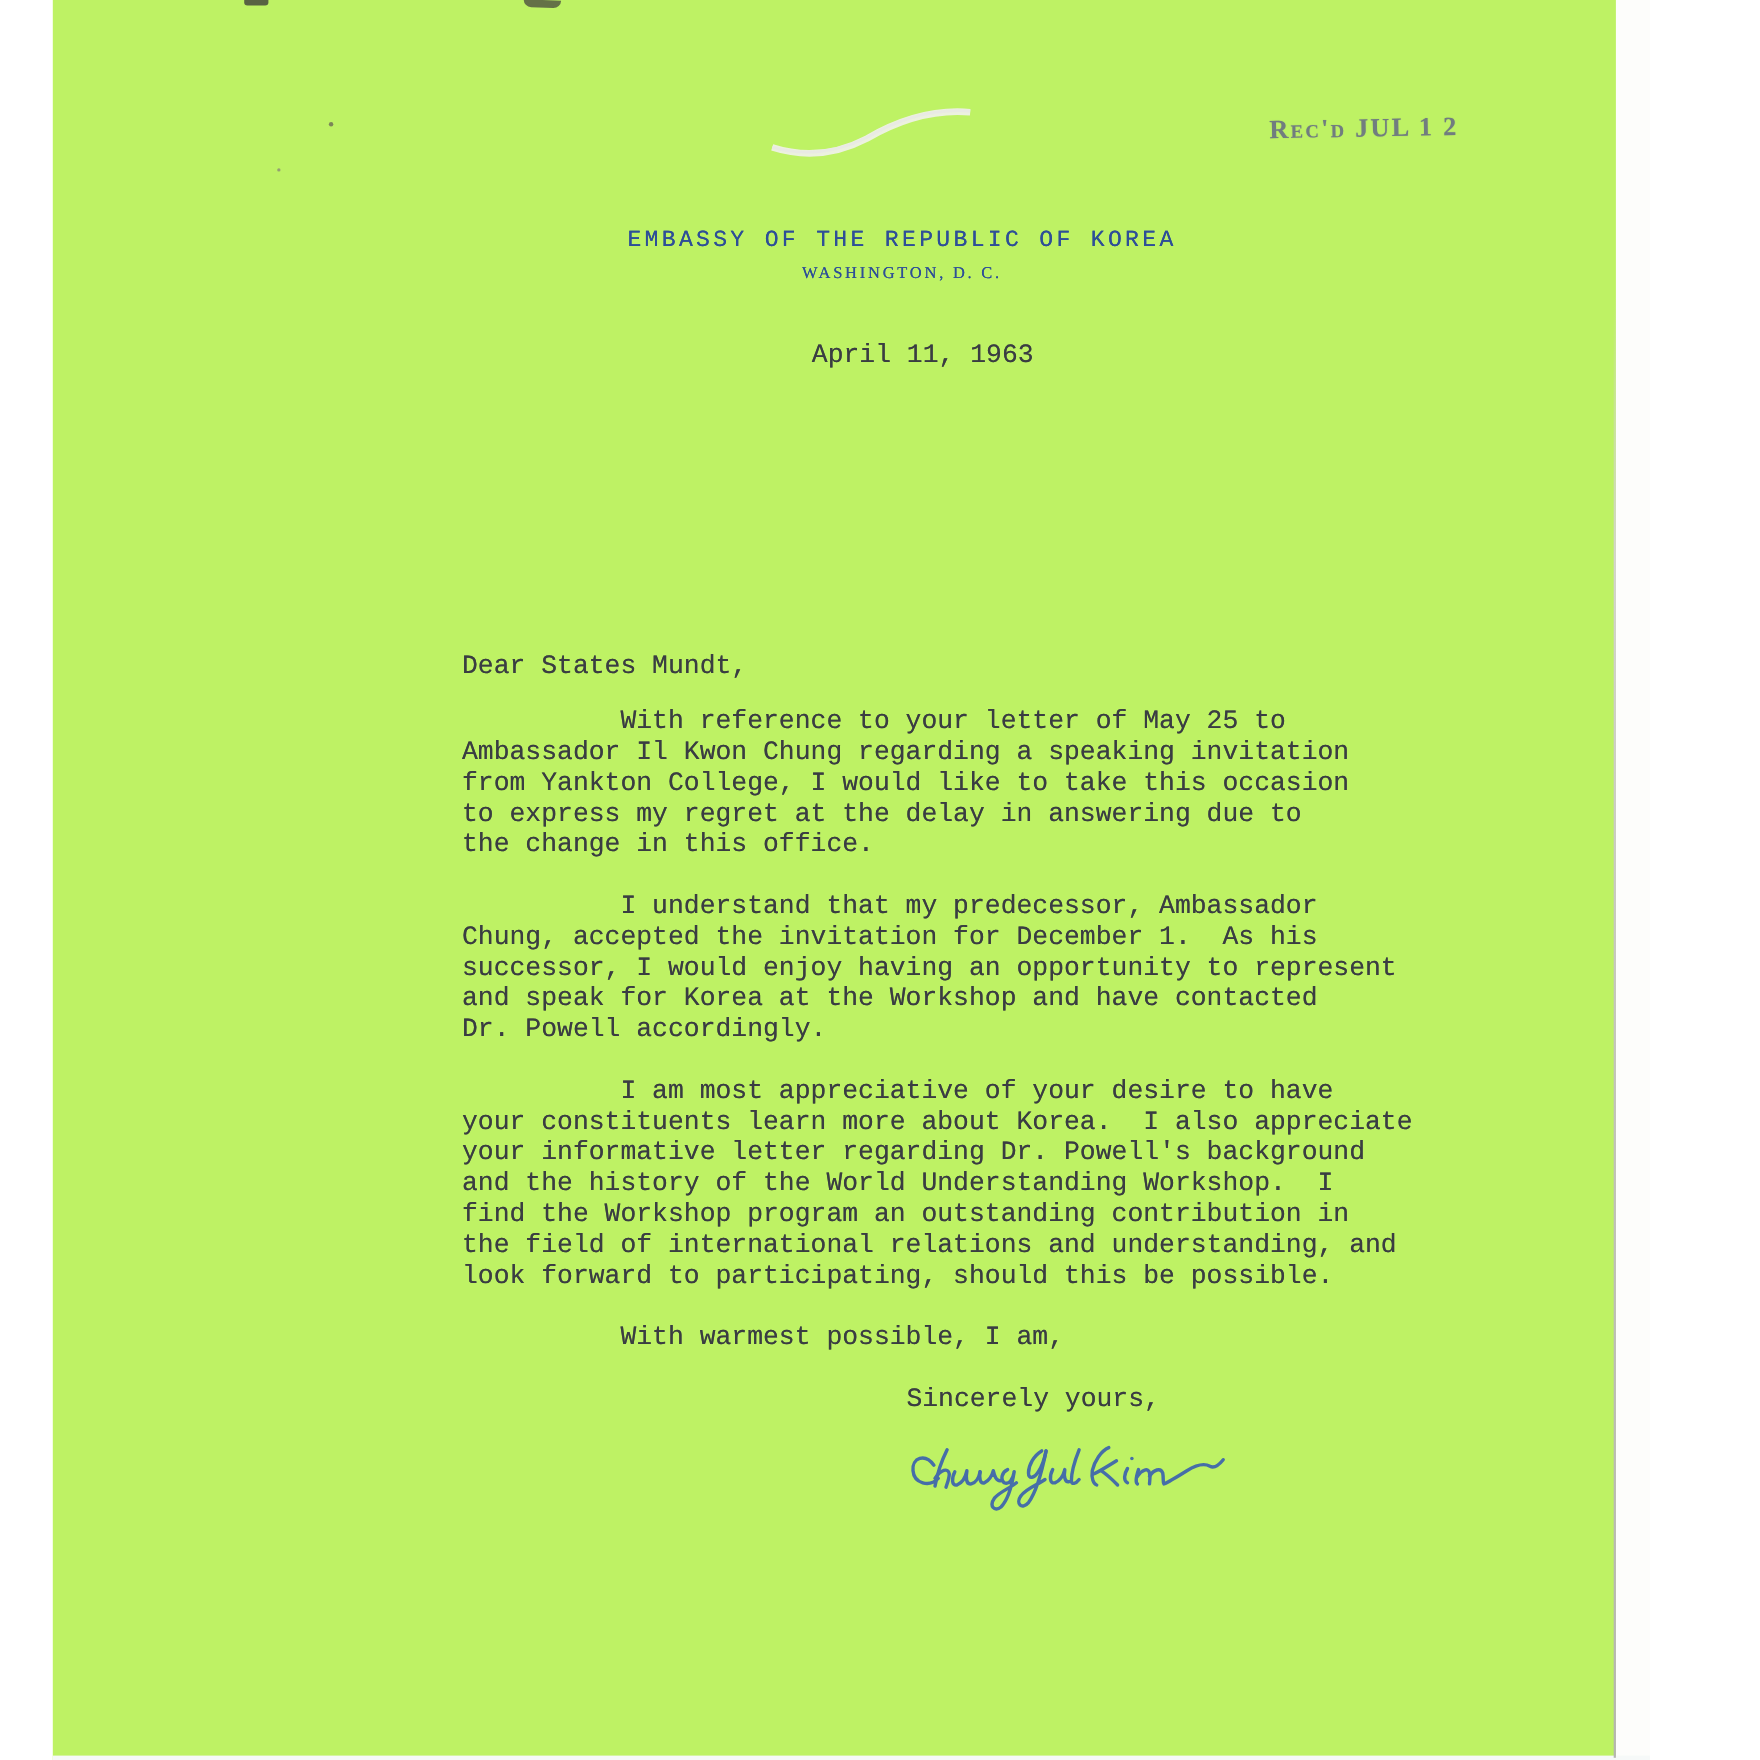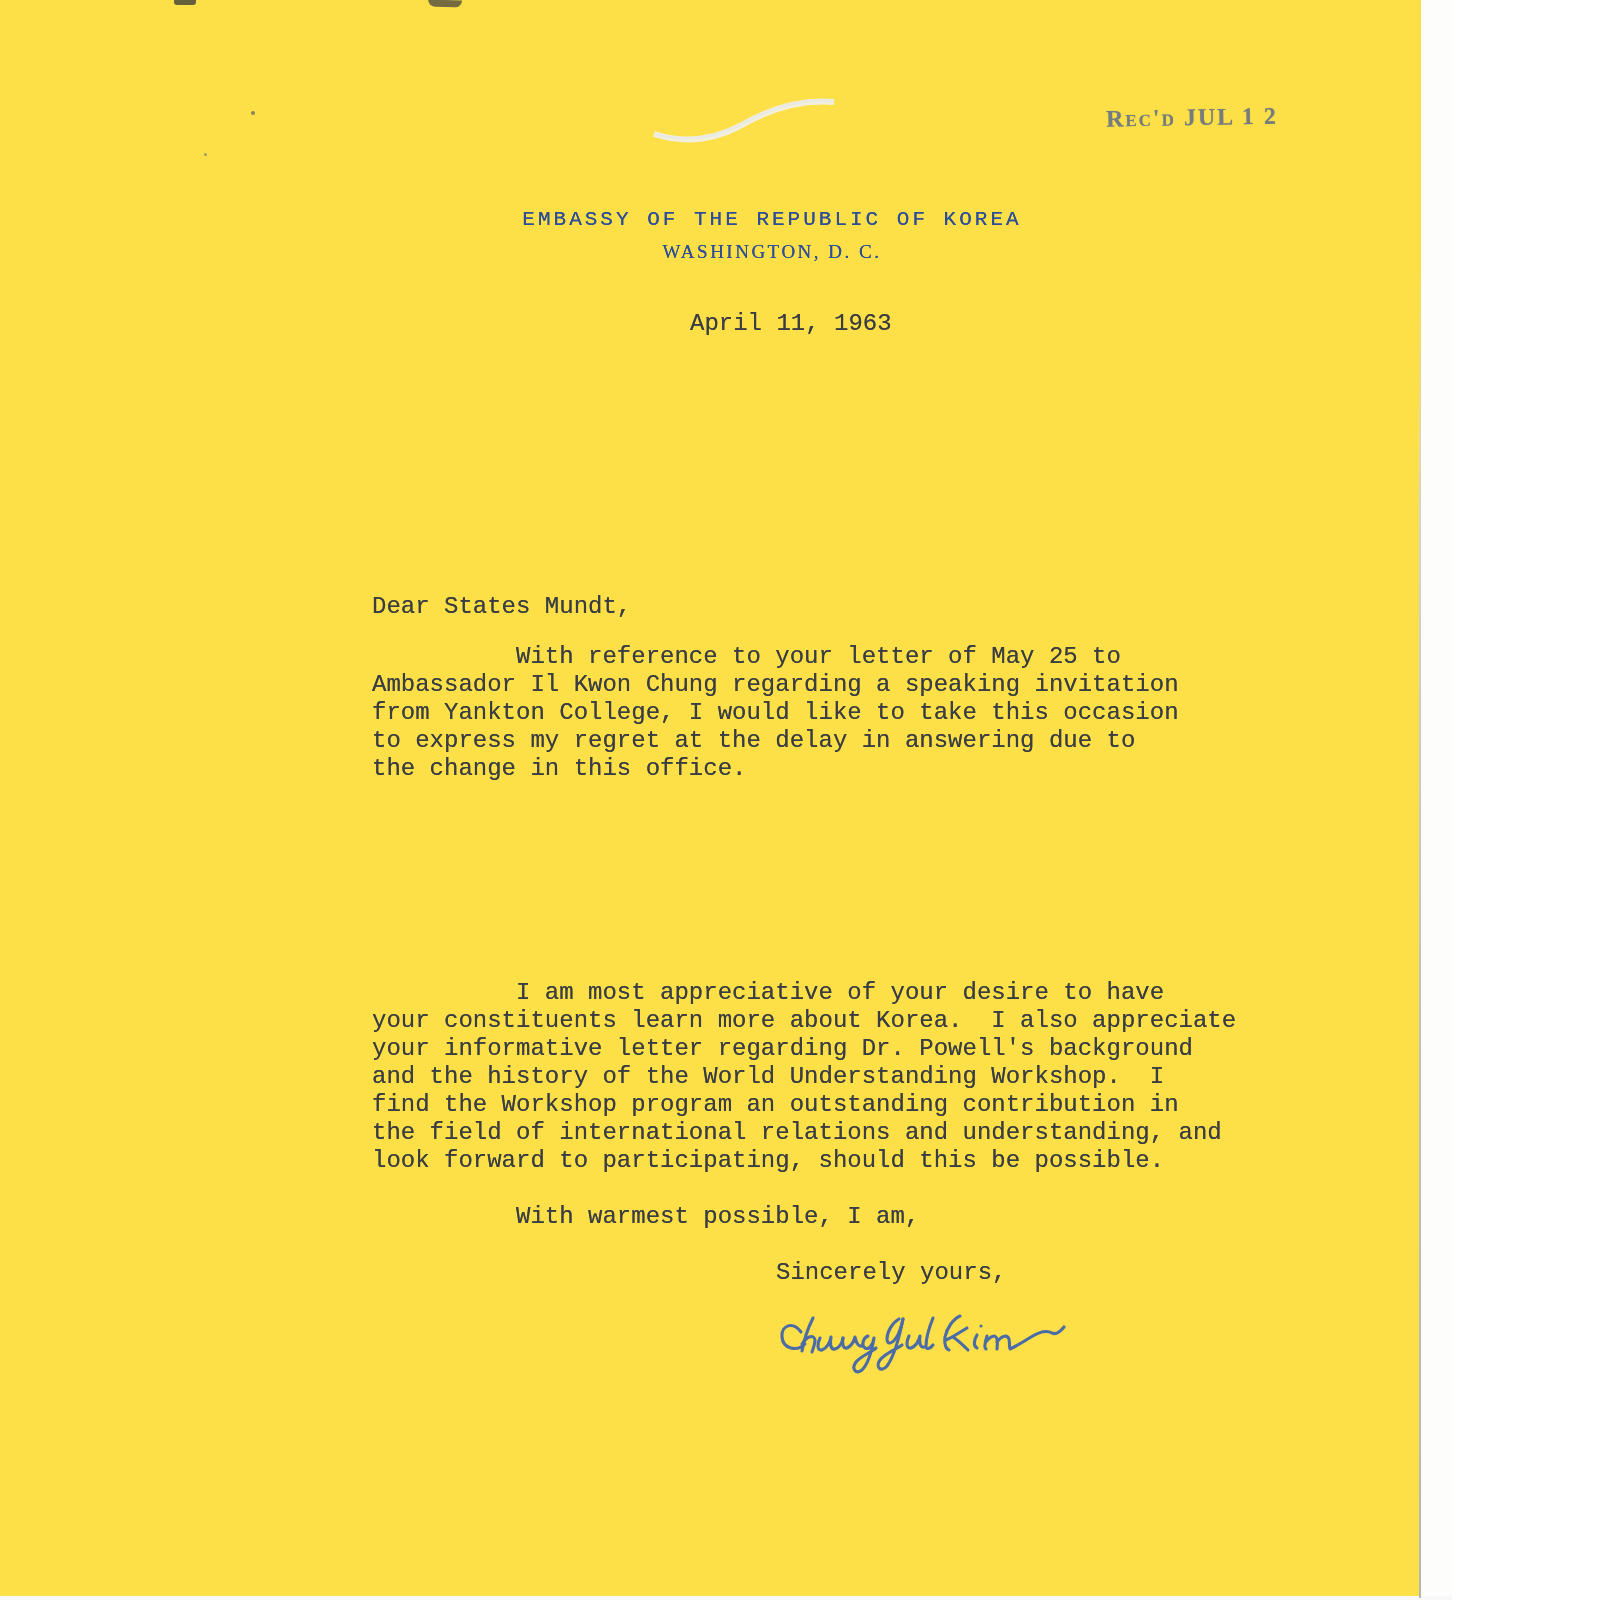--- a/index.html
+++ b/index.html
@@ -3,22 +3,23 @@
 <meta charset="utf-8">
 <style>
   html, body {
     margin: 0; padding: 0;
     background: #ffffff;
     font-family: "Liberation Sans", sans-serif;
   }
   .canvas {
     position: relative;
     width: 1452px; height: 1600px;
-    background: #fde047;
+    background: #bef264;
     overflow: hidden;
+    margin-left: 48px;
   }
   
   .backing-right {
     position: absolute; left: 1421px; top: 0; width: 179px; height: 1600px;
     background: #fdfdfb;
   }
   .backing-bottom {
     position: absolute; left: 0; top: 1596px; width: 1600px; height: 4px;
     background: #f6f9f8;
   }
@@ -47,21 +48,21 @@
   .lh1 {
     position: absolute; left: 0; top: 208px; width: 100%;
     font-family: Liberation Mono, monospace;
     font-size: 21px; letter-spacing: 3px;
     color: #2e4f97;
     text-shadow: 0 0 0.5px #2e4f97;
   }
   .lh2 {
     position: absolute; left: 0; top: 241px; width: 100%;
     font-family: "Liberation Serif", serif;
-    font-size: 19px; letter-spacing: 2.5px;
+    font-size: 15px; letter-spacing: 2.5px;
     color: #2e4f97;
     text-shadow: 0 0 0.5px #2e4f97;
   }
   
   pre.t {
     position: absolute;
     margin: 0;
     font-family: "Liberation Mono", "DejaVu Sans Mono", monospace;
     font-size: 24px;
     line-height: 28px;
@@ -130,20 +131,25 @@
     <div class="lh2">WASHINGTON, D. C.</div>
   </div>
 
   <pre class="t date">April 11, 1963</pre>
   <pre class="t salutation">Dear States Mundt,</pre>
   <pre class="t para1">          With reference to your letter of May 25 to
 Ambassador Il Kwon Chung regarding a speaking invitation
 from Yankton College, I would like to take this occasion
 to express my regret at the delay in answering due to
 the change in this office.</pre>
+  <pre class="t para2">          I understand that my predecessor, Ambassador
+Chung, accepted the invitation for December 1.  As his
+successor, I would enjoy having an opportunity to represent
+and speak for Korea at the Workshop and have contacted
+Dr. Powell accordingly.</pre>
   <pre class="t para3">          I am most appreciative of your desire to have
 your constituents learn more about Korea.  I also appreciate
 your informative letter regarding Dr. Powell's background
 and the history of the World Understanding Workshop.  I
 find the Workshop program an outstanding contribution in
 the field of international relations and understanding, and
 look forward to participating, should this be possible.</pre>
   <pre class="t closing">          With warmest possible, I am,</pre>
   <pre class="t signoff">Sincerely yours,</pre>
 

